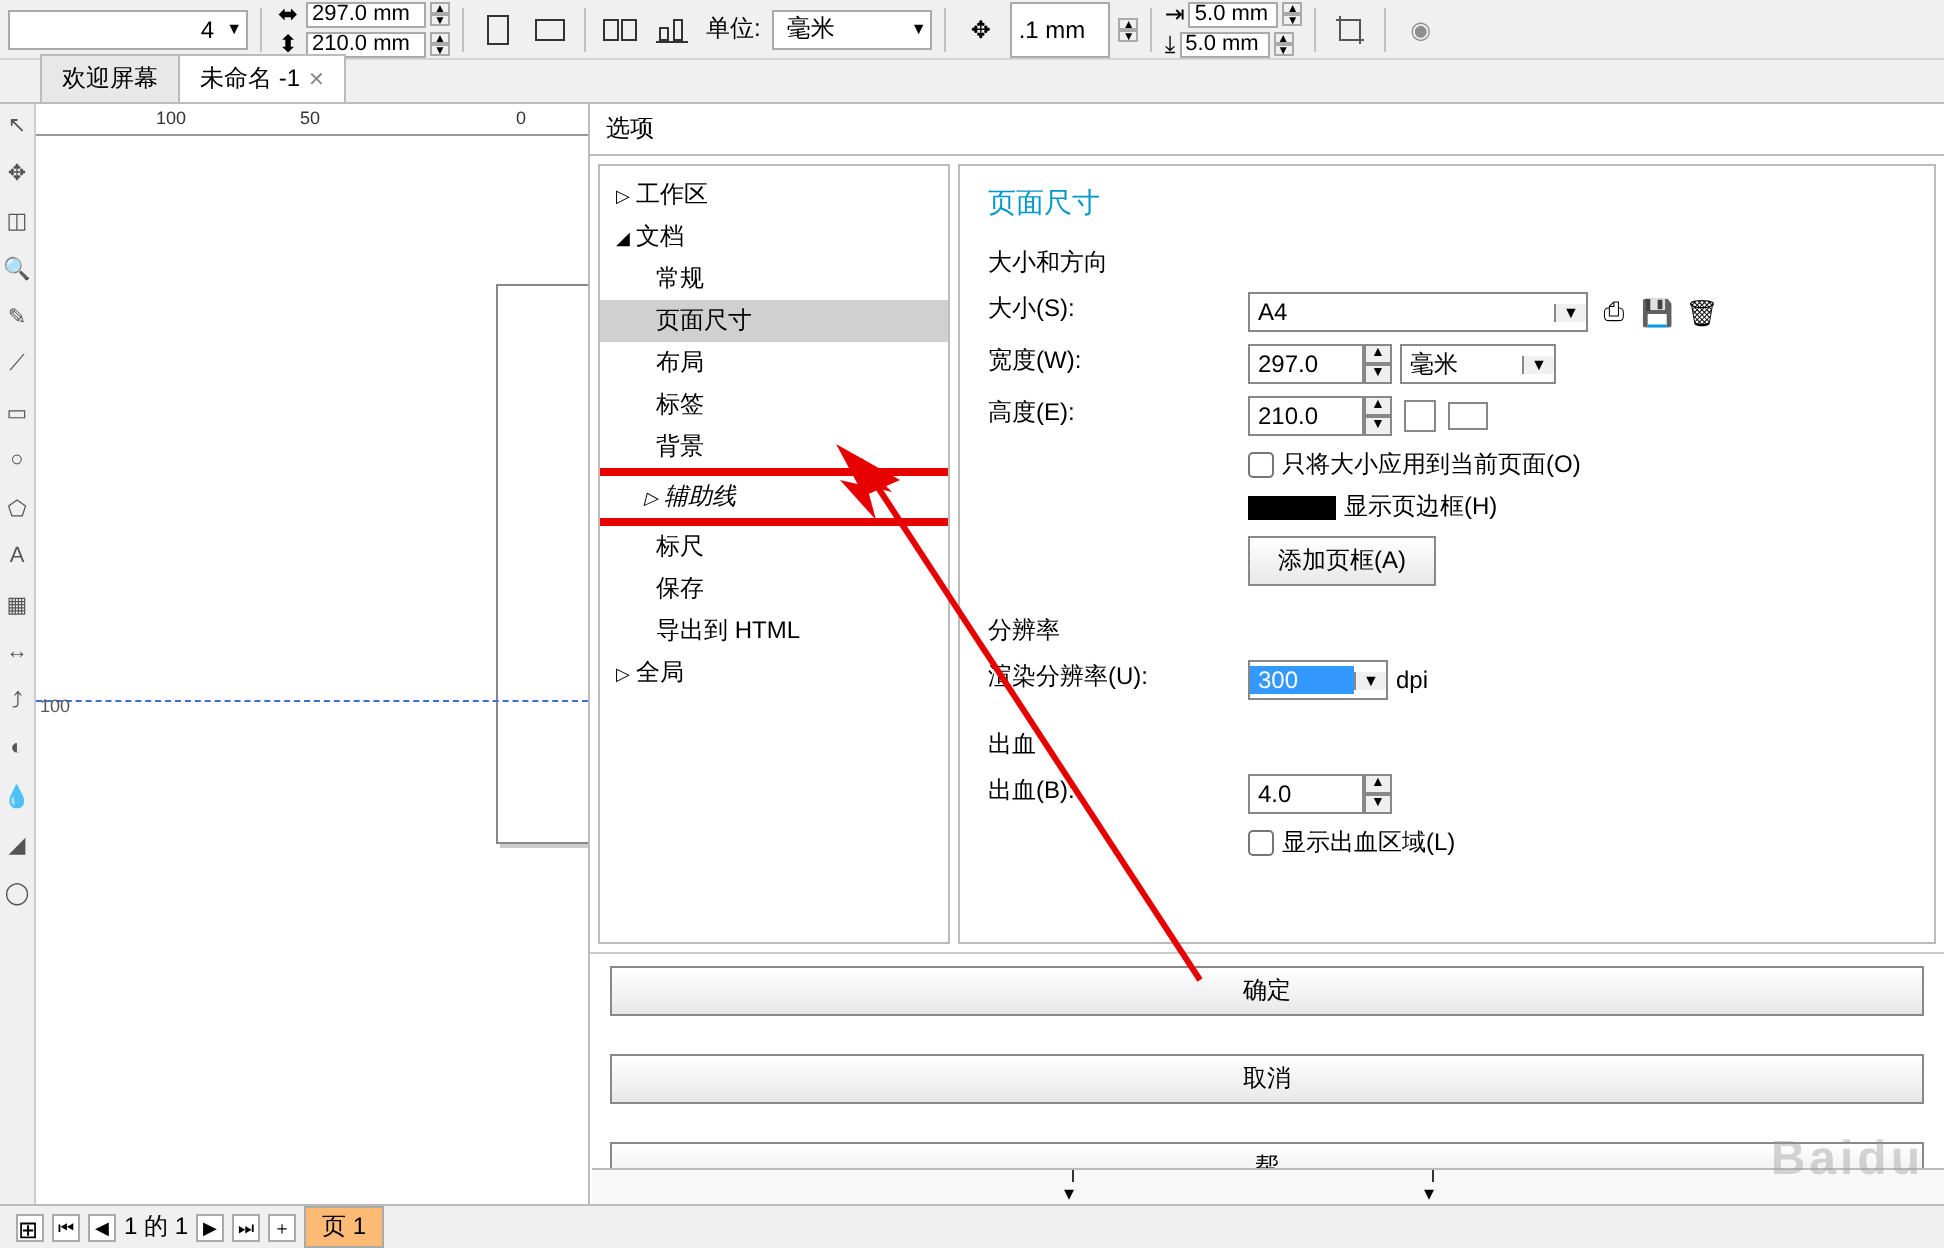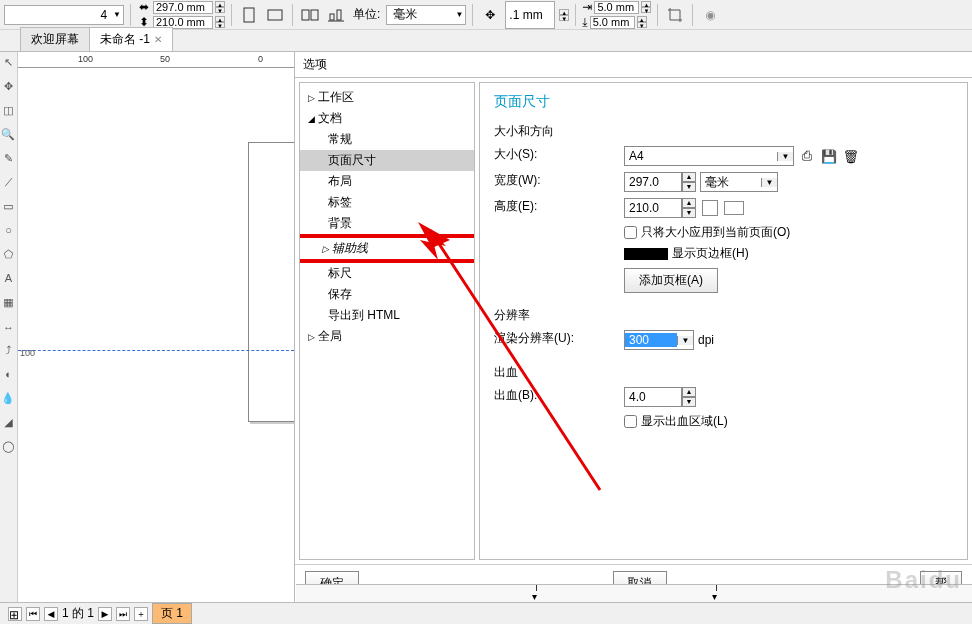--- a/index.html
+++ b/index.html
@@ -68,21 +68,21 @@
 .spin-input .spbtns { display: flex; flex-direction: column; }
 .spin-input .spbtns span { width: 14px; height: 10px; border: 1px solid #888; background: #f0f0f0; font-size: 7px; text-align: center; line-height: 8px; cursor: pointer; }
 .icon-btn { width: 18px; height: 18px; display: flex; align-items: center; justify-content: center; cursor: pointer; font-size: 13px; }
 .orient-btn { width: 16px; height: 16px; border: 1px solid #888; margin-left: 2px; cursor: pointer; }
 .chk-row { display: flex; align-items: center; gap: 4px; margin: 4px 0 4px 130px; }
 .chk-row input { width: 13px; height: 13px; }
 .btn { border: 1px solid #888; background: linear-gradient(#fff,#e8e8e8); padding: 3px 14px; cursor: pointer; }
 .redact { background: #000; width: 44px; height: 12px; display: inline-block; }
 .selected-val { background: #3399ff; color: #fff; padding: 0 2px; }
 
-.dialog-footer { display: flex; justify-content: space-between; gap: 19px; padding: 6px 10px; border-top: 1px solid #ccc; }
+.dialog-footer { display: flex; justify-content: space-between; gap: 19px; padding: 6px 10px; border-top: 1px solid #ccc; flex-direction: column; }
 
 
 .arrow-svg { position: absolute; left: 300px; top: 190px; pointer-events: none; }
 
 
 .status-bar { position: absolute; bottom: 0; left: 0; right: 0; height: 22px; background: #f0f0f0; border-top: 1px solid #bbb; display: flex; align-items: center; padding: 0 8px; gap: 4px; font-size: 11px; }
 .status-bar .nav-btn { width: 14px; height: 14px; border: 1px solid #aaa; background: #fff; text-align: center; font-size: 9px; line-height: 12px; cursor: pointer; }
 .status-bar .page-tab { border: 1px solid #aaa; padding: 1px 8px; background: #fdba74; }
 .bottom-ruler { position: absolute; bottom: 22px; left: 296px; right: 0; height: 18px; border-top: 1px solid #bbb; background: #f8f8f8; }
 .bottom-ruler .tick { position: absolute; top: 0; width: 1px; height: 6px; background: #333; }
@@ -210,21 +210,21 @@
     <div class="tool">⤴</div>
     <div class="tool">◐</div>
     <div class="tool">💧</div>
     <div class="tool">◢</div>
     <div class="tool">◯</div>
   </div>
 
   <div class="canvas-area">
     <div class="ruler-h">
       <span class="tick" style="left:60px">100</span>
-      <span class="tick" style="left:142px">50</span>
+      <span class="tick" style="left:132px">50</span>
       <span class="tick" style="left:240px">0</span>
     </div>
     <div class="page-rect"></div>
     <div class="guideline"></div>
     <div style="position:absolute;left:2px;top:296px;font-size:9px;color:#555">100</div>
   </div>
 
   <div class="dialog">
     <div class="dialog-title">选项</div>
     <div class="dialog-body">

